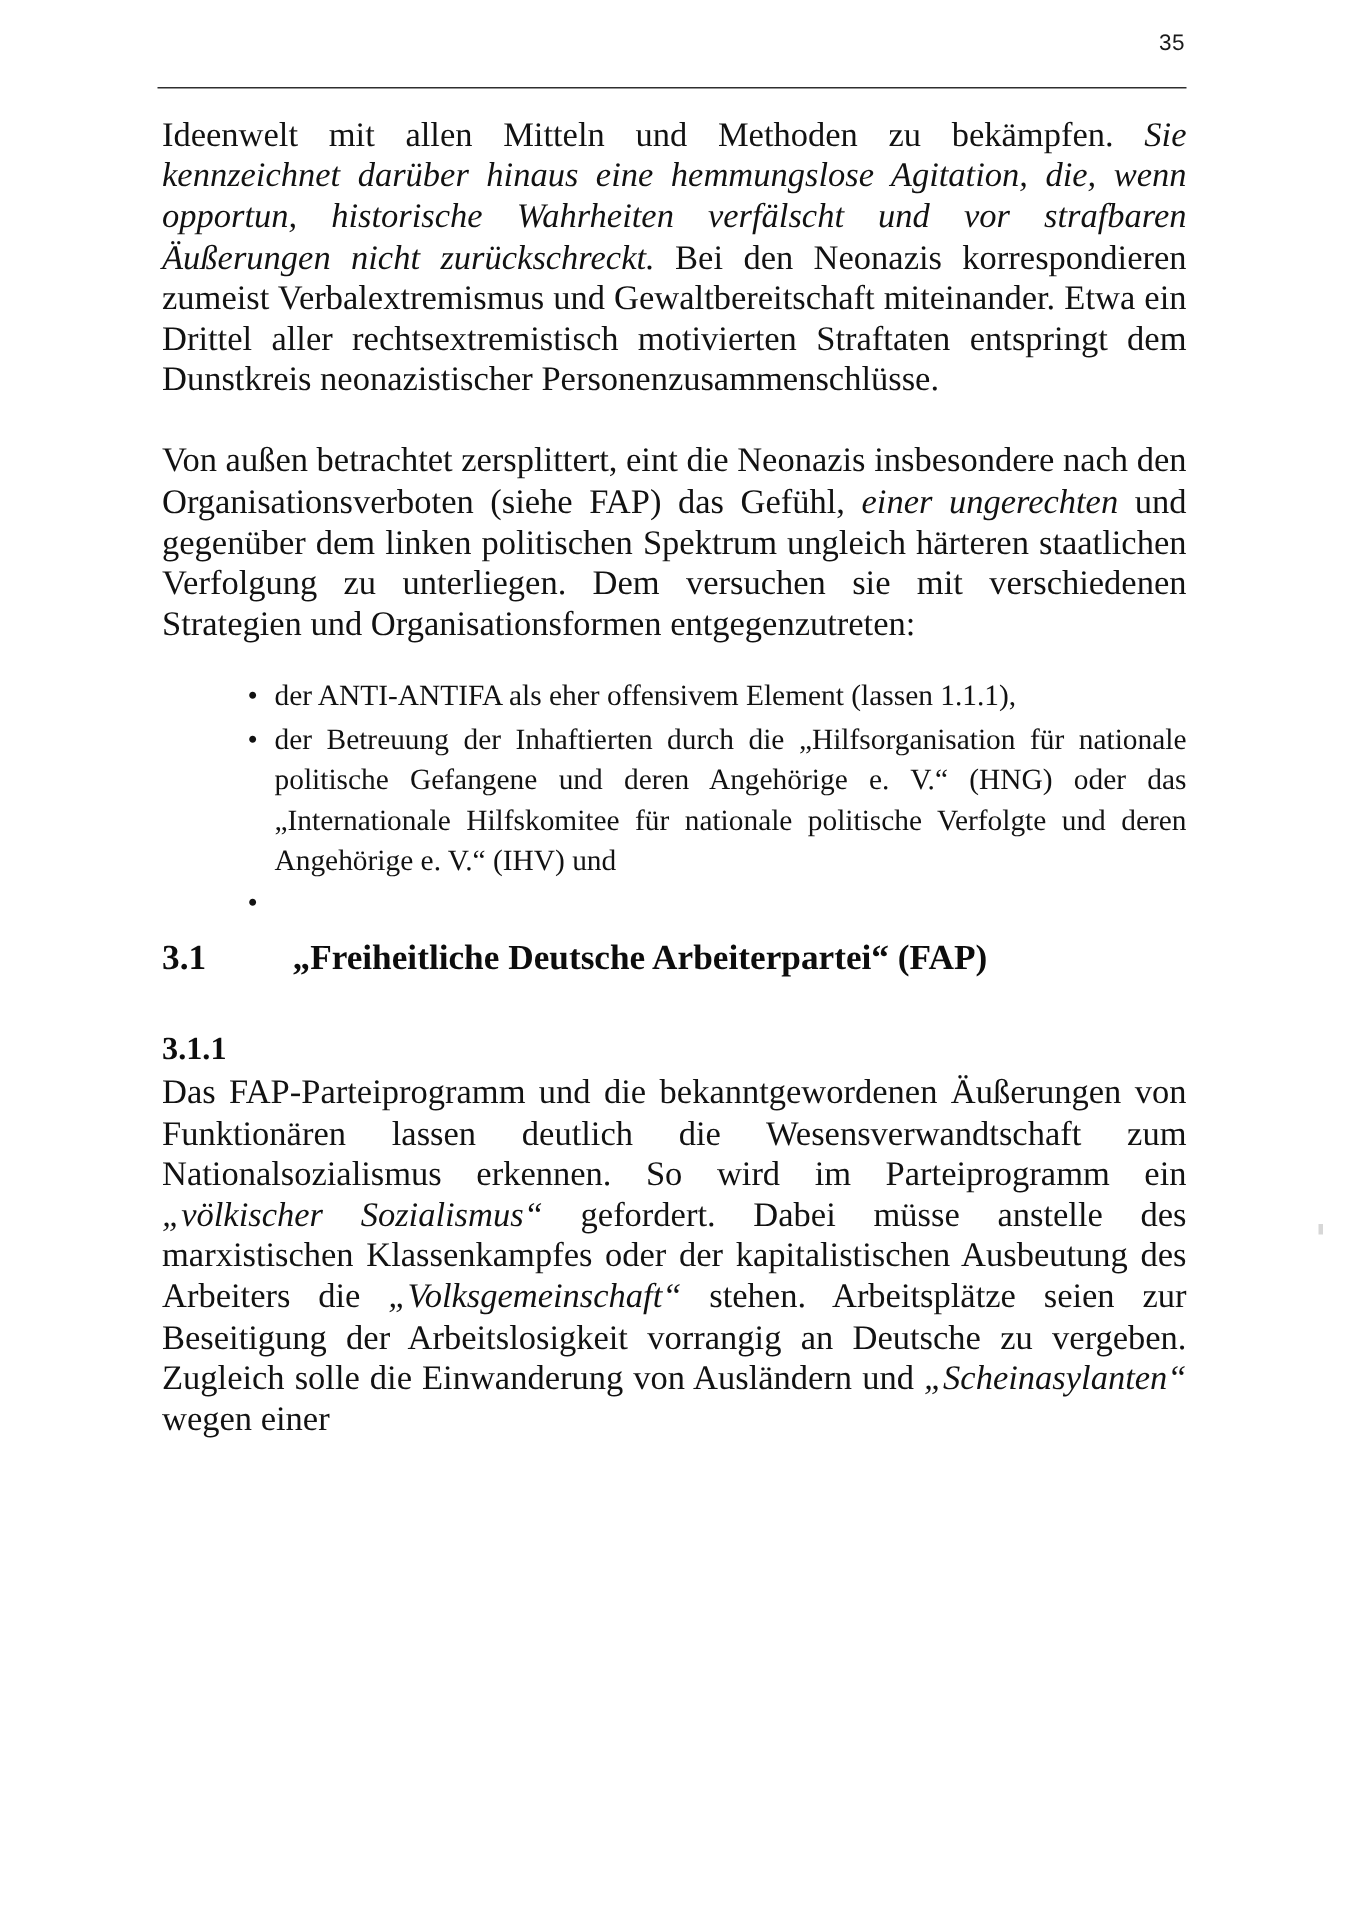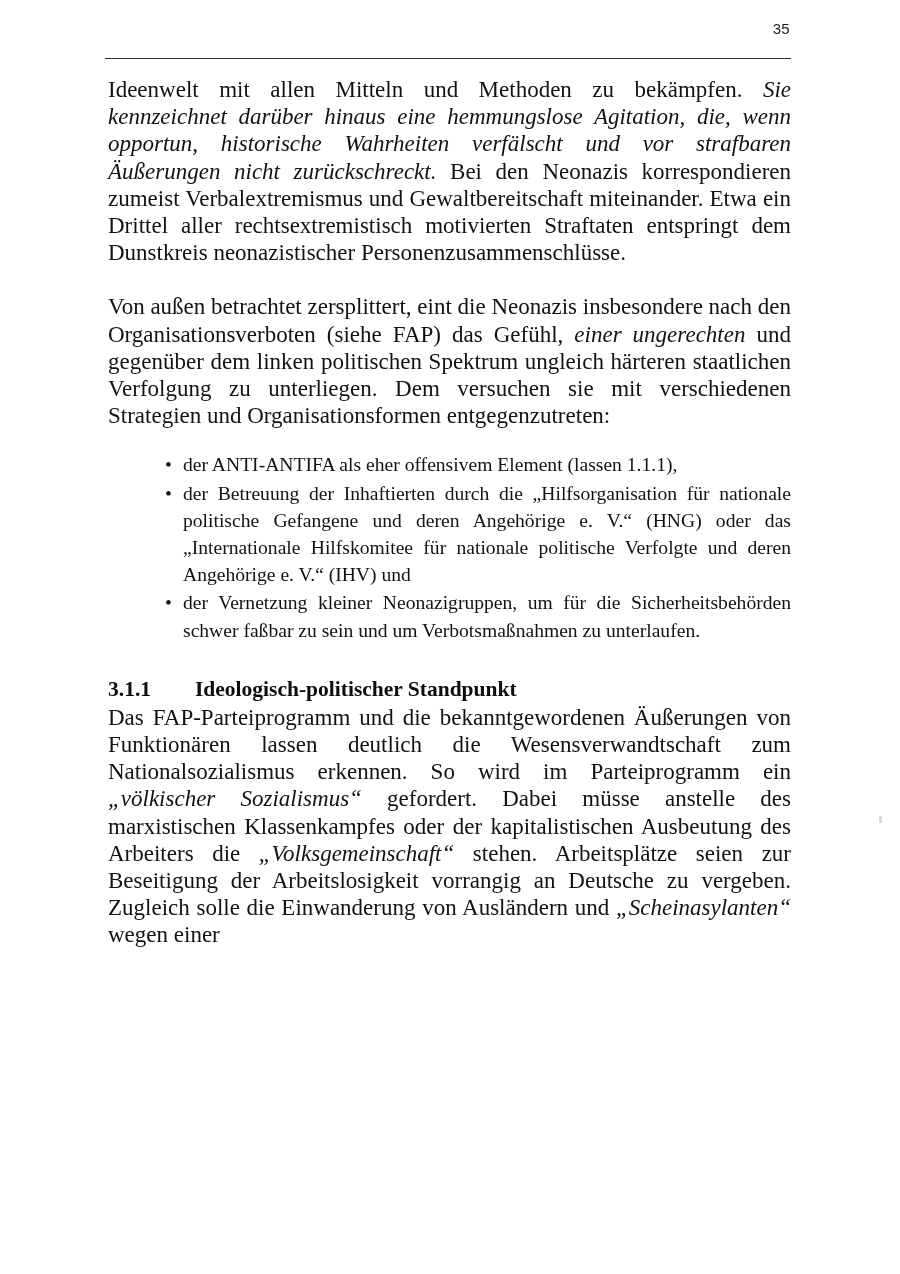--- a/index.html
+++ b/index.html
@@ -106,20 +106,21 @@
     font-size: 23.5px;
     line-height: 30px;
     margin-top: 36px;
   }
   h2.sec .num  { width: 87px; flex: 0 0 87px; }
 
   h3.subsec {
     font-size: 21.5px;
     line-height: 29px;
     margin-top: 31px;
+    gap: 20px;
   }
   h3.subsec .num { width: 87px; flex: 0 0 87px; }
 
   .afterhead { margin-top: 28px; }
 
   
   .artifact {
     position: absolute;
     background: #1b1b1b;
     opacity: 0.82;
@@ -141,27 +142,30 @@
 
   <div class="body">
 
     <p class="para"><span>Ideenwelt mit allen Mitteln und Methoden zu bekämpfen. </span><span class="i">Sie kennzeichnet darüber hinaus eine hemmungslose Agitation, die, wenn opportun, historische Wahrheiten verfälscht und vor strafbaren Äußerungen nicht zurückschreckt.</span><span> Bei den Neonazis korrespondieren zumeist Verbalextremismus und Gewaltbereitschaft miteinander. Etwa ein Drittel aller rechtsextremistisch motivierten Straftaten entspringt dem Dunstkreis neonazistischer Personenzusammenschlüsse.</span></p>
 
     <p class="para"><span>Von außen betrachtet zersplittert, eint die Neonazis insbesondere nach den Organisationsverboten (siehe FAP) das Gefühl, </span><span class="i">einer ungerechten</span><span> und gegenüber dem linken politischen Spektrum ungleich härteren staatlichen Verfolgung zu unterliegen. Dem versuchen sie mit verschiedenen Strategien und Organisationsformen entgegenzutreten:</span></p>
 
     <ul class="bullets">
       <li><span class="dot">•</span><span>der ANTI-ANTIFA als eher offensivem Element (lassen 1.1.1),</span></li>
       <li><span class="dot">•</span><span>der Betreuung der Inhaftierten durch die „Hilfsorganisation für nationale politische Gefangene und deren Angehörige e. V.“ (HNG) oder das „Internationale Hilfskomitee für nationale politische Verfolgte und deren Angehörige e. V.“ (IHV) und</span></li>
-      <li><span class="dot">•</span><span>der Vernetzung kleiner Neonazigruppen, um für die Sicherheitsbehörden schwer faßbar zu sein und um Verbotsmaßnahmen zu unterlaufen.</span></li>
+      <li><span class="dot">•</span></li>
     </ul>
 
+    <h2 class="sec">
+        <span class="num">3.1</span>
+        <span>„Freiheitliche Deutsche Arbeiterpartei“ (FAP)</span>
+      </h2>
 
     <h3 class="subsec">
         <span class="num">3.1.1</span>
-        <span>Ideologisch-politischer Standpunkt</span>
       </h3>
 
     <p class="para afterhead"><span>Das FAP-Parteiprogramm und die bekanntgewordenen Äußerungen von Funktionären lassen deutlich die Wesensverwandtschaft zum Nationalsozialismus erkennen. So wird im Parteiprogramm ein </span><span class="i">„völkischer Sozialismus“</span><span> gefordert. Dabei müsse anstelle des marxistischen Klassenkampfes oder der kapitalistischen Ausbeutung des Arbeiters die </span><span class="i">„Volksgemeinschaft“</span><span> stehen. Arbeitsplätze seien zur Beseitigung der Arbeitslosigkeit vorrangig an Deutsche zu vergeben. Zugleich solle die Einwanderung von Ausländern und </span><span class="i">„Scheinasylanten“</span><span> wegen einer</span></p>
 
   </div>
 
   <div class="rule rule-bottom"></div>
 
   <div class="artifact" style="left:62px;  top:1242px; width:12px; height:1.5px; opacity:.45;"></div>
   <div class="artifact" style="left:96px;  top:1240px; width:34px; height:2px;   opacity:.5;"></div>

